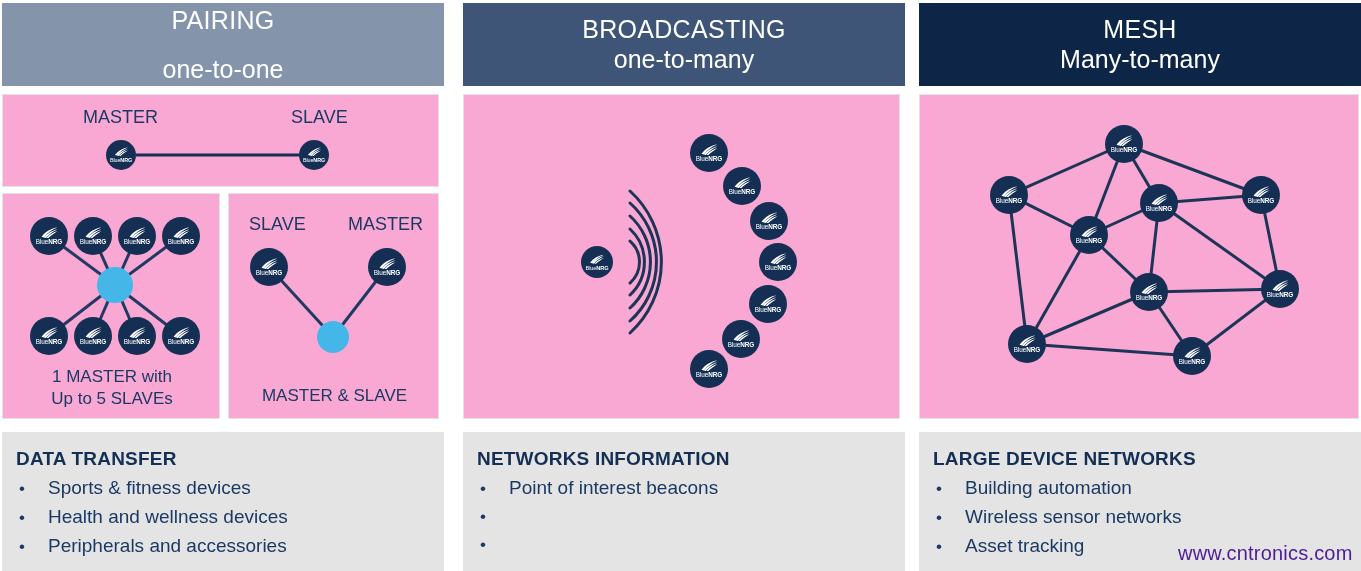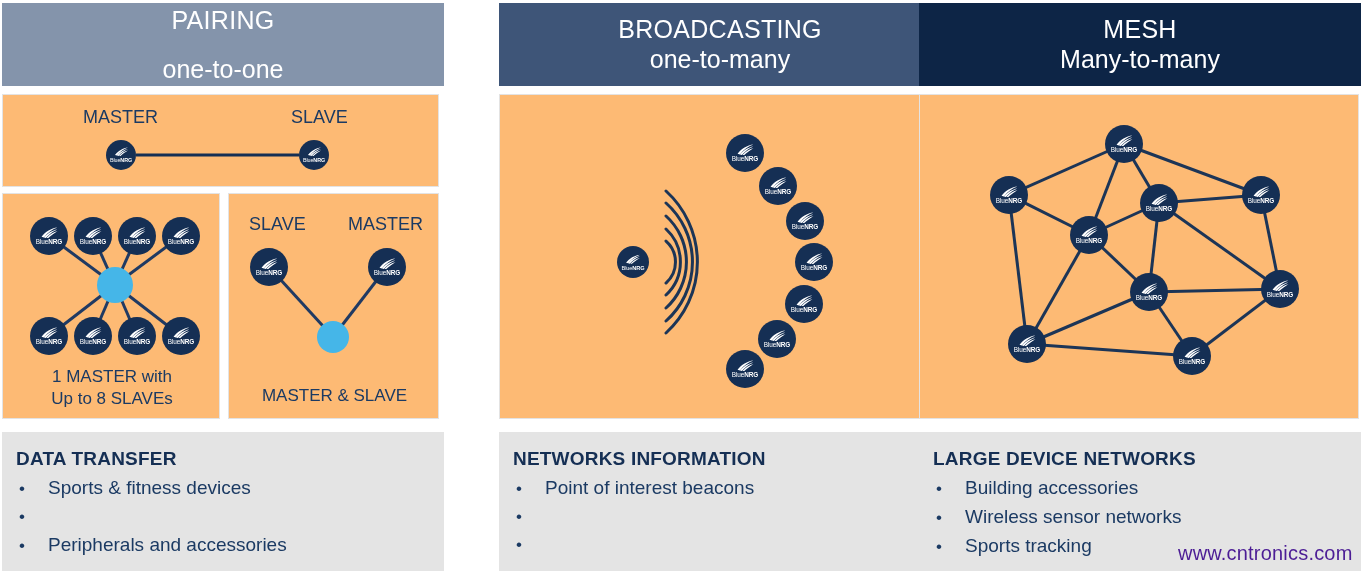--- a/index.html
+++ b/index.html
@@ -14,21 +14,21 @@
     width: 1361px; height: 571px;
     background: #ffffff;
   }
   .column {
     position: absolute;
     top: 0;
     width: 442px;
     height: 571px;
   }
   .col-1 { left: 2px; }
-  .col-2 { left: 463px; margin-left: 36px; }
+  .col-2 { left: 463px; }
   .col-3 { left: 919px; }
 
   .col-header {
     position: absolute;
     left: 0; top: 3px;
     width: 442px;
     height: 83px;
     display: flex;
     flex-direction: column;
     align-items: center;
@@ -42,21 +42,21 @@
     font-weight: 400;
   }
   .col-header .line2 {
     font-size: 25px;
     line-height: 31px;
     font-weight: 400;
   }
 
   .diagram-box {
     position: absolute;
-    background: #fdba74;
+    background: #f9a8d4;
     border: 1px solid #e3e3e3;
   }
 
   .bottom-box {
     position: absolute;
     left: 0;
     top: 432px;
     width: 442px;
     height: 148px;
     background: #e4e4e4;
@@ -257,21 +257,21 @@
       <div class="node" style="left:159px; top:123px; width:38px; height:38px;">
         <svg class="swoosh" width="19" height="11" viewBox="0 0 30 18">
             <path d="M2 16 C8 8 18 2 28 1 C20 4 12 9 6 17 Z" fill="#fff"></path>
             <path d="M6 17 C12 10 20 5 28 4 C21 7 14 12 9 18 Z" fill="#fff"></path>
             <path d="M10 18 C15 12 22 8 28 7 C23 10 17 14 13 18 Z" fill="#fff"></path>
           </svg>
         <div class="brand" style="font-size:6.4px">Blue<b>NRG</b></div>
       </div>
 
       <div class="caption-text" style="left:0; top:172px; width:218px;">1 MASTER with</div>
-      <div class="caption-text" style="left:0; top:194px; width:218px;">Up to 8 SLAVEs</div>
+      <div class="caption-text" style="left:0; top:194px; width:218px;">Up to 5 SLAVEs</div>
     </div>
 
     <div class="diagram-box" style="left:226px; top:193px; width:211px; height:226px;">
       <svg class="edges" width="211" height="226">
         <g stroke="#203a63" stroke-width="3">
           <line x1="40" y1="73" x2="104" y2="143"></line>
           <line x1="158" y1="73" x2="104" y2="143"></line>
         </g>
       </svg>
       <div class="label-text" style="left:20px;  top:19px;">SLAVE</div>
@@ -299,20 +299,21 @@
     </div>
 
     <div class="bottom-box">
       <div class="bottom-title">DATA TRANSFER</div>
       <div class="bullet-row">
         <span class="bullet-dot">•</span>
         <span class="bullet-text">Sports &amp; fitness devices</span>
       </div>
       <div class="bullet-row">
         <span class="bullet-dot">•</span>
+        <span class="bullet-text">Health and wellness devices</span>
       </div>
       <div class="bullet-row">
         <span class="bullet-dot">•</span>
         <span class="bullet-text">Peripherals and accessories</span>
       </div>
     </div>
   </div>
 
   <div class="column col-2">
 
@@ -515,27 +516,27 @@
             </svg>
             <div class="brand" style="font-size:6.4px">Blue<b>NRG</b></div>
           </div>
         </div>
     </div>
 
     <div class="bottom-box">
       <div class="bottom-title">LARGE DEVICE NETWORKS</div>
       <div class="bullet-row">
         <span class="bullet-dot">•</span>
-        <span class="bullet-text">Building accessories</span>
+        <span class="bullet-text">Building automation</span>
       </div>
       <div class="bullet-row">
         <span class="bullet-dot">•</span>
         <span class="bullet-text">Wireless sensor networks</span>
       </div>
       <div class="bullet-row">
         <span class="bullet-dot">•</span>
-        <span class="bullet-text">Sports tracking</span>
+        <span class="bullet-text">Asset tracking</span>
       </div>
     </div>
   </div>
 
   <div class="watermark">www.cntronics.com</div>
 </div>
 
 </body></html>

